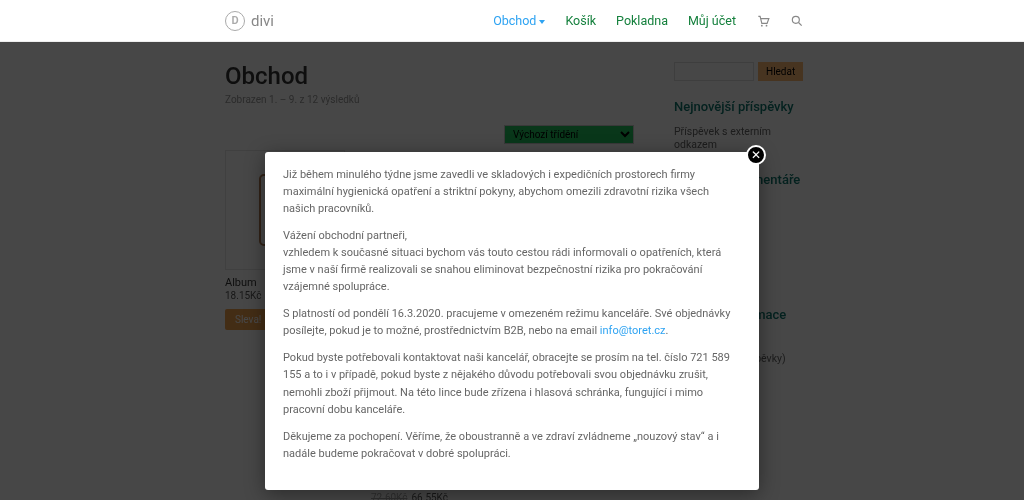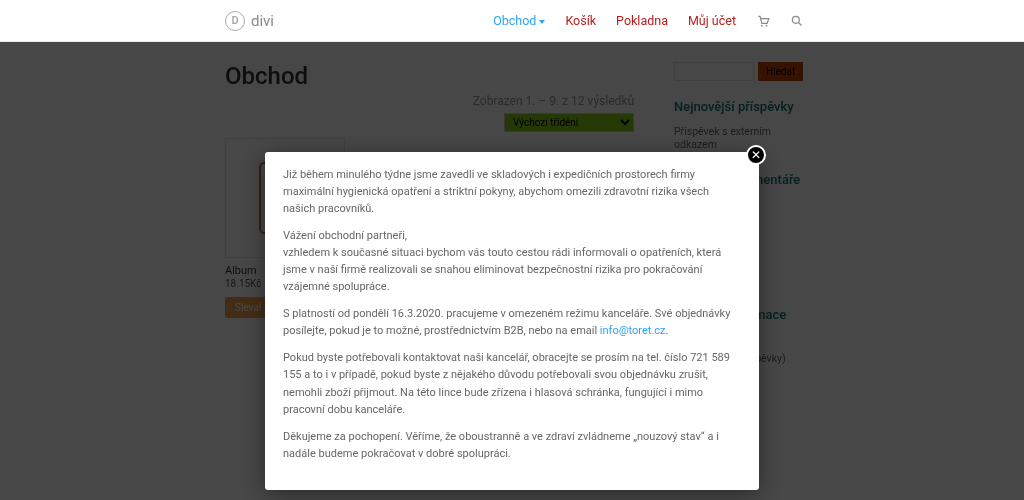--- a/index.html
+++ b/index.html
@@ -2,45 +2,45 @@
 <html><head>
 <meta charset="utf-8">
 <style>
   * { margin: 0; padding: 0; box-sizing: border-box; font-family: -apple-system, BlinkMacSystemFont, "Segoe UI", Roboto, Helvetica, Arial, sans-serif; }
   body { width: 1024px; height: 500px; overflow: hidden; background: #fff; position: relative; }
   
   .topbar { height: 42px; background: #fff; border-bottom: 1px solid #eee; display: flex; align-items: center; padding: 0 220px 0 225px; font-size: 13px; color: #555; }
   .logo { display: flex; align-items: center; gap: 6px; color: #888; font-size: 15px; }
   .logo-badge { width: 20px; height: 20px; border: 1.5px solid #aaa; border-radius: 50%; display: flex; align-items: center; justify-content: center; font-size: 11px; color: #aaa; font-weight: 600; }
   .nav { margin-left: auto; display: flex; gap: 20px; align-items: center; }
-  .nav a { color: #b91c1c; text-decoration: none; font-size: 12.5px; }
+  .nav a { color: #15803d; text-decoration: none; font-size: 12.5px; }
   .nav a.active { color: #2ea3f2; }
   .chev { display:inline-block; margin-left:3px; width:0; height:0; border-left:3px solid transparent; border-right:3px solid transparent; border-top:4px solid #2ea3f2; vertical-align:middle; }
   .cart-icon svg, .search-icon svg { display:block; }
   
   .page { padding: 20px 220px 0 225px; display: flex; gap: 40px; font-size: 12px; color:#666; }
   .main { flex: 1; }
   .side { width: 130px; }
   .crumbs { font-size: 10px; color: #777; margin-bottom: 6px; }
   h1.title { font-size: 24px; color:#333; font-weight: 500; margin-bottom: 4px; }
-  .results { font-size: 12px; color:#999; margin-bottom: 5px; text-align: right; }
+  .results { font-size: 10px; color:#999; margin-bottom: 20px; }
   .sortwrap { display:flex; justify-content:flex-end; margin-bottom:6px; }
-  select.sort { font-size:10px; padding:2px 4px; width:130px; border:1px solid #ccc; background:#84cc16; }
+  select.sort { font-size:10px; padding:2px 4px; width:130px; border:1px solid #ccc; background:#22c55e; }
   .grid { display:flex; flex-wrap:wrap; gap:22px 26px; }
   .card { width: 120px; }
   .thumb { width:120px; height:120px; border:1px solid #e7e7e7; background:#fff; margin-bottom:6px; display:flex; align-items:center; justify-content:center; position:relative; }
   .sale { position:absolute; top:-8px; right:-4px; background:#f0a04b; color:#fff; font-size:9px; padding:4px 10px; border-radius:2px; }
   .pname { font-size:11px; color:#333; margin-bottom:1px; }
   .price { font-size:10px; color:#555; }
   .old { text-decoration:line-through; color:#aaa; margin-right:4px; }
   .btn { display:inline-block; margin-top:8px; background:#f0a04b; color:#fff; font-size:10px; padding:5px 10px; border-radius:2px; }
   .side h4 { font-size:13px; color:#0f766e; margin:0 0 8px; font-weight:500; }
   .side-block { margin-bottom:18px; }
   .side input { width:80px; border:1px solid #ddd; font-size:10px; padding:3px; }
-  .side button { background:#c2410c; border:0; font-size:10px; padding:4px 8px; margin-left:4px; }
+  .side button { background:#fdba74; border:0; font-size:10px; padding:4px 8px; margin-left:4px; }
   .side ul { list-style:none; }
   .side li { font-size:10.5px; color:#666; padding:3px 0; }
   
   .overlay { position:absolute; top:42px; left:0; right:0; bottom:0; background:rgba(0,0,0,0.72); }
   
   .modal { position:absolute; left:265px; top:152px; width:494px; background:#fff; border-radius:3px; padding:14px 18px 18px; font-size:11px; line-height:1.55; color:#666; z-index:20; box-shadow:0 4px 20px rgba(0,0,0,0.4); }
   .modal p { margin-bottom:10px; }
   .modal a { color:#2ea3f2; text-decoration:none;margin-top:20px; }
   .close { position:absolute; top:-7px; right:-7px; width:20px; height:20px; border:2px solid #fff; border-radius:50%; background:#000; color:#fff; display:flex; align-items:center; justify-content:center; font-size:12px; cursor:pointer; z-index:21; }
   

